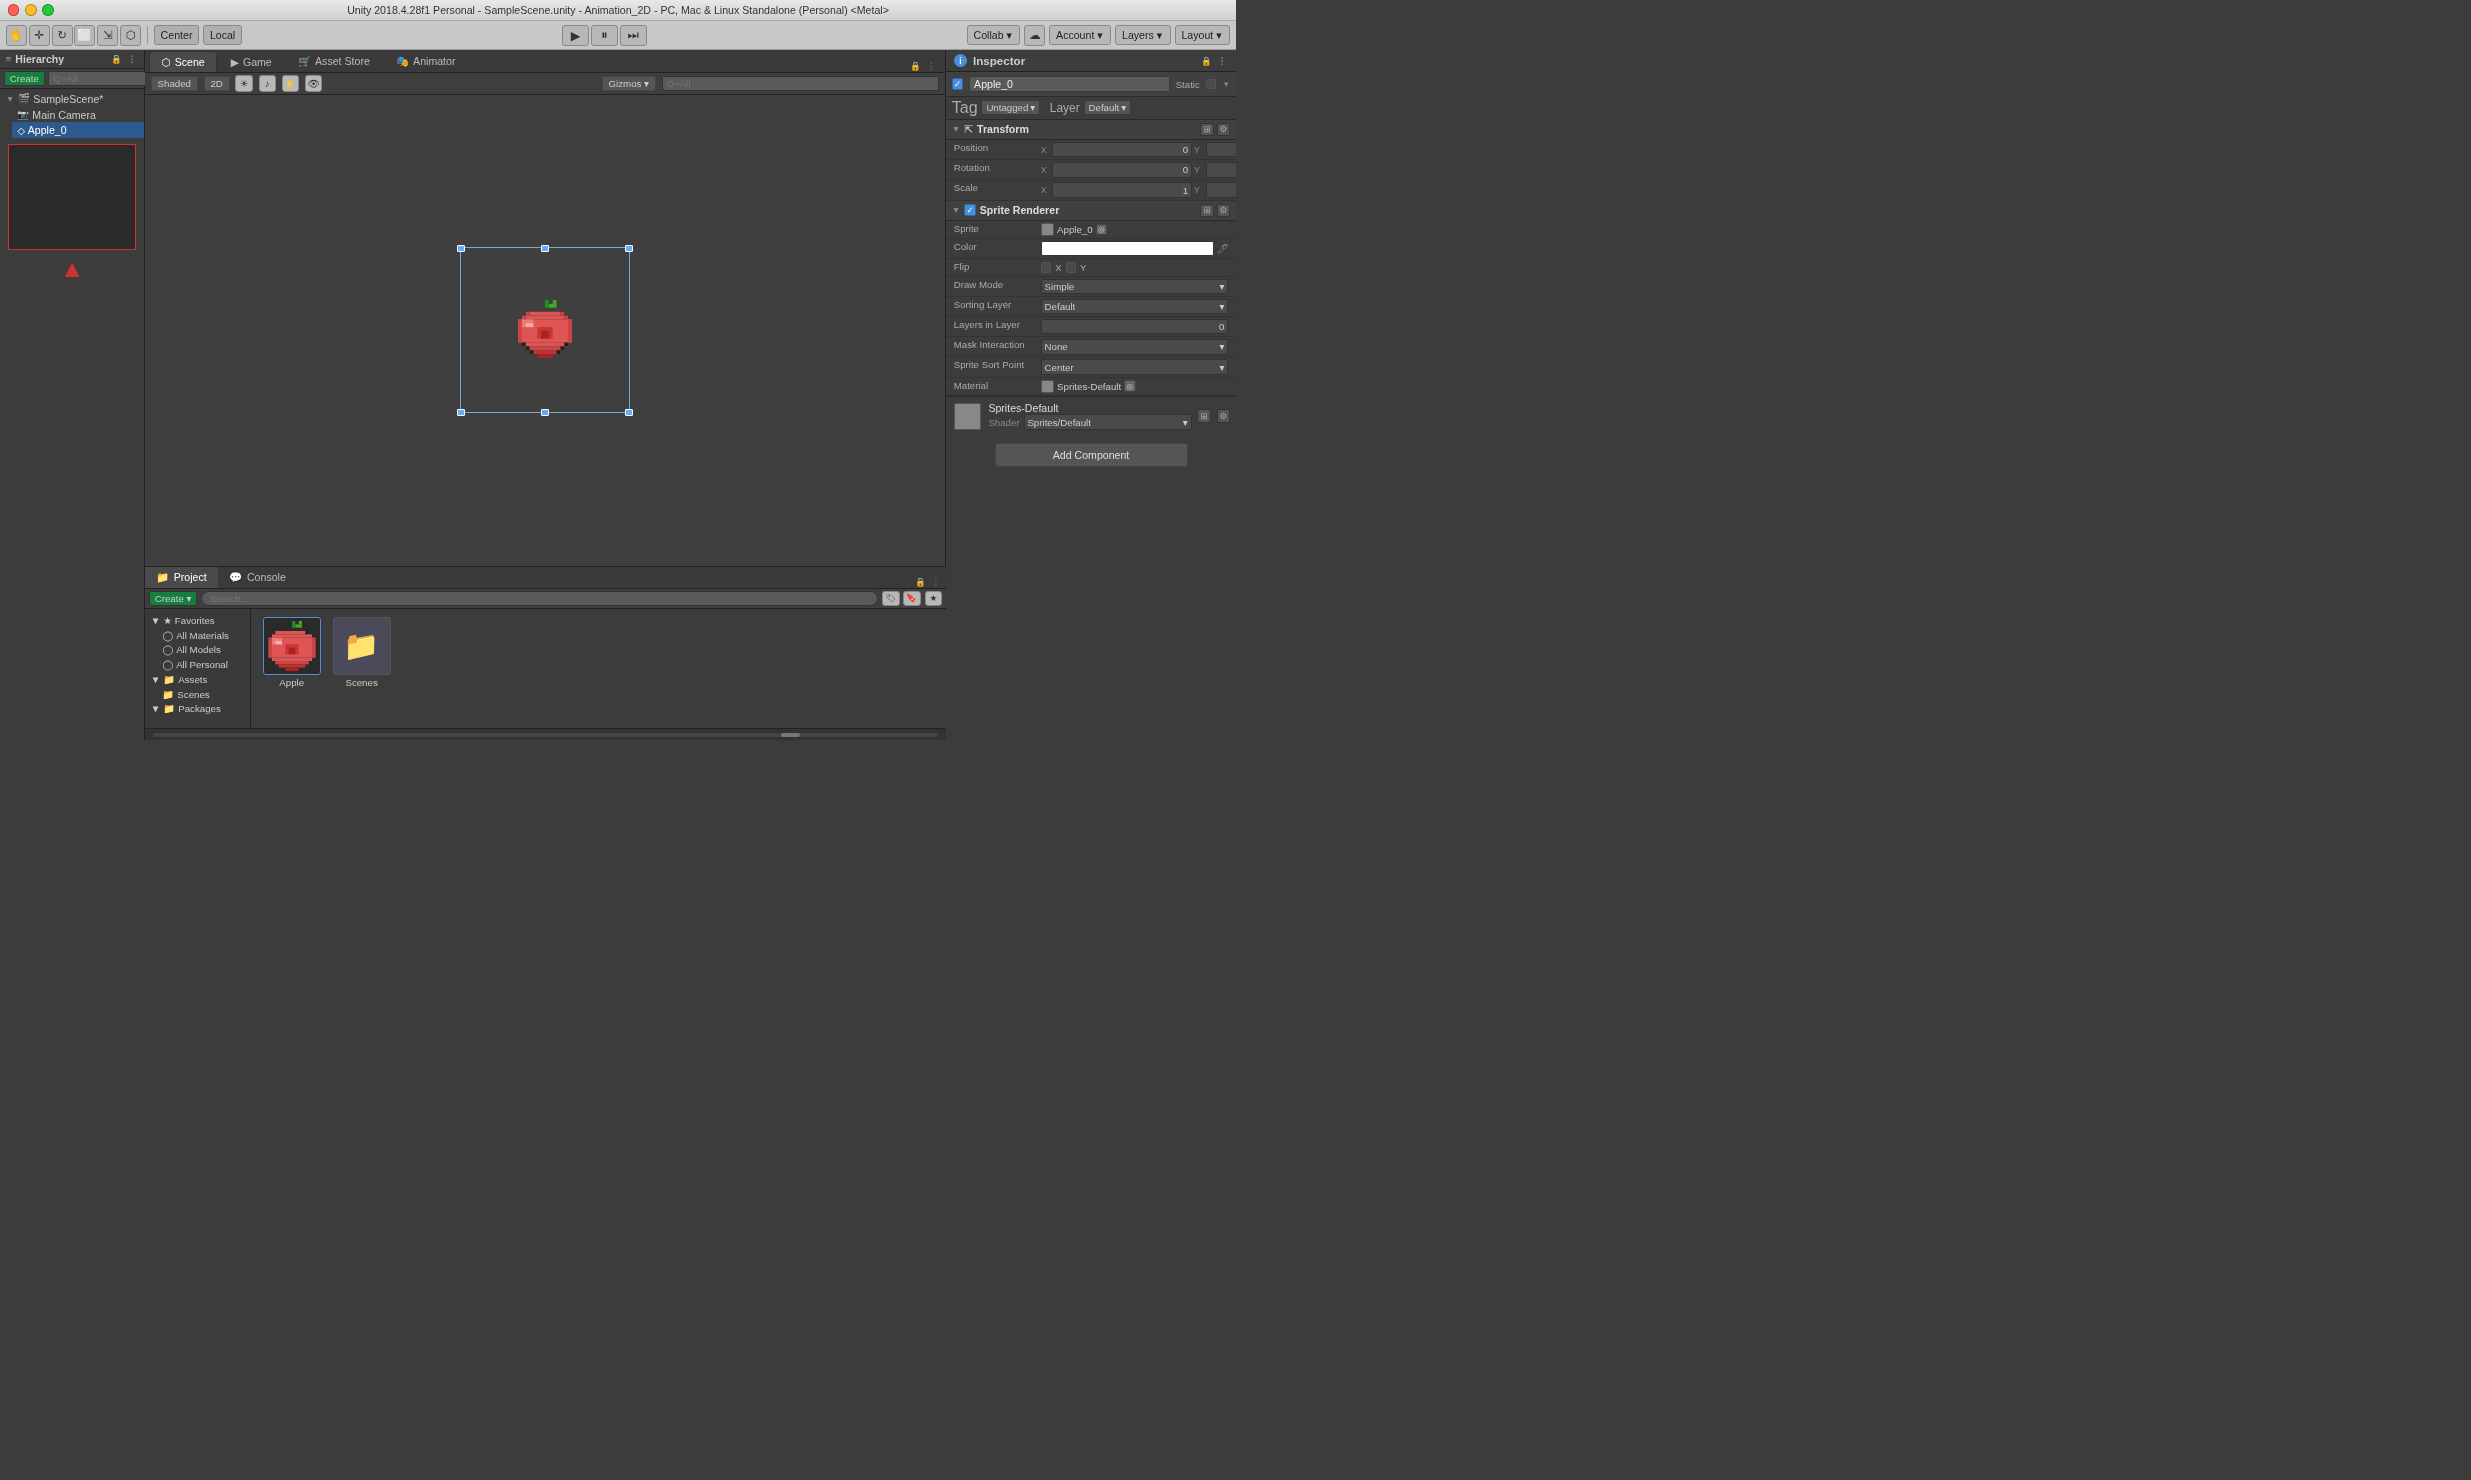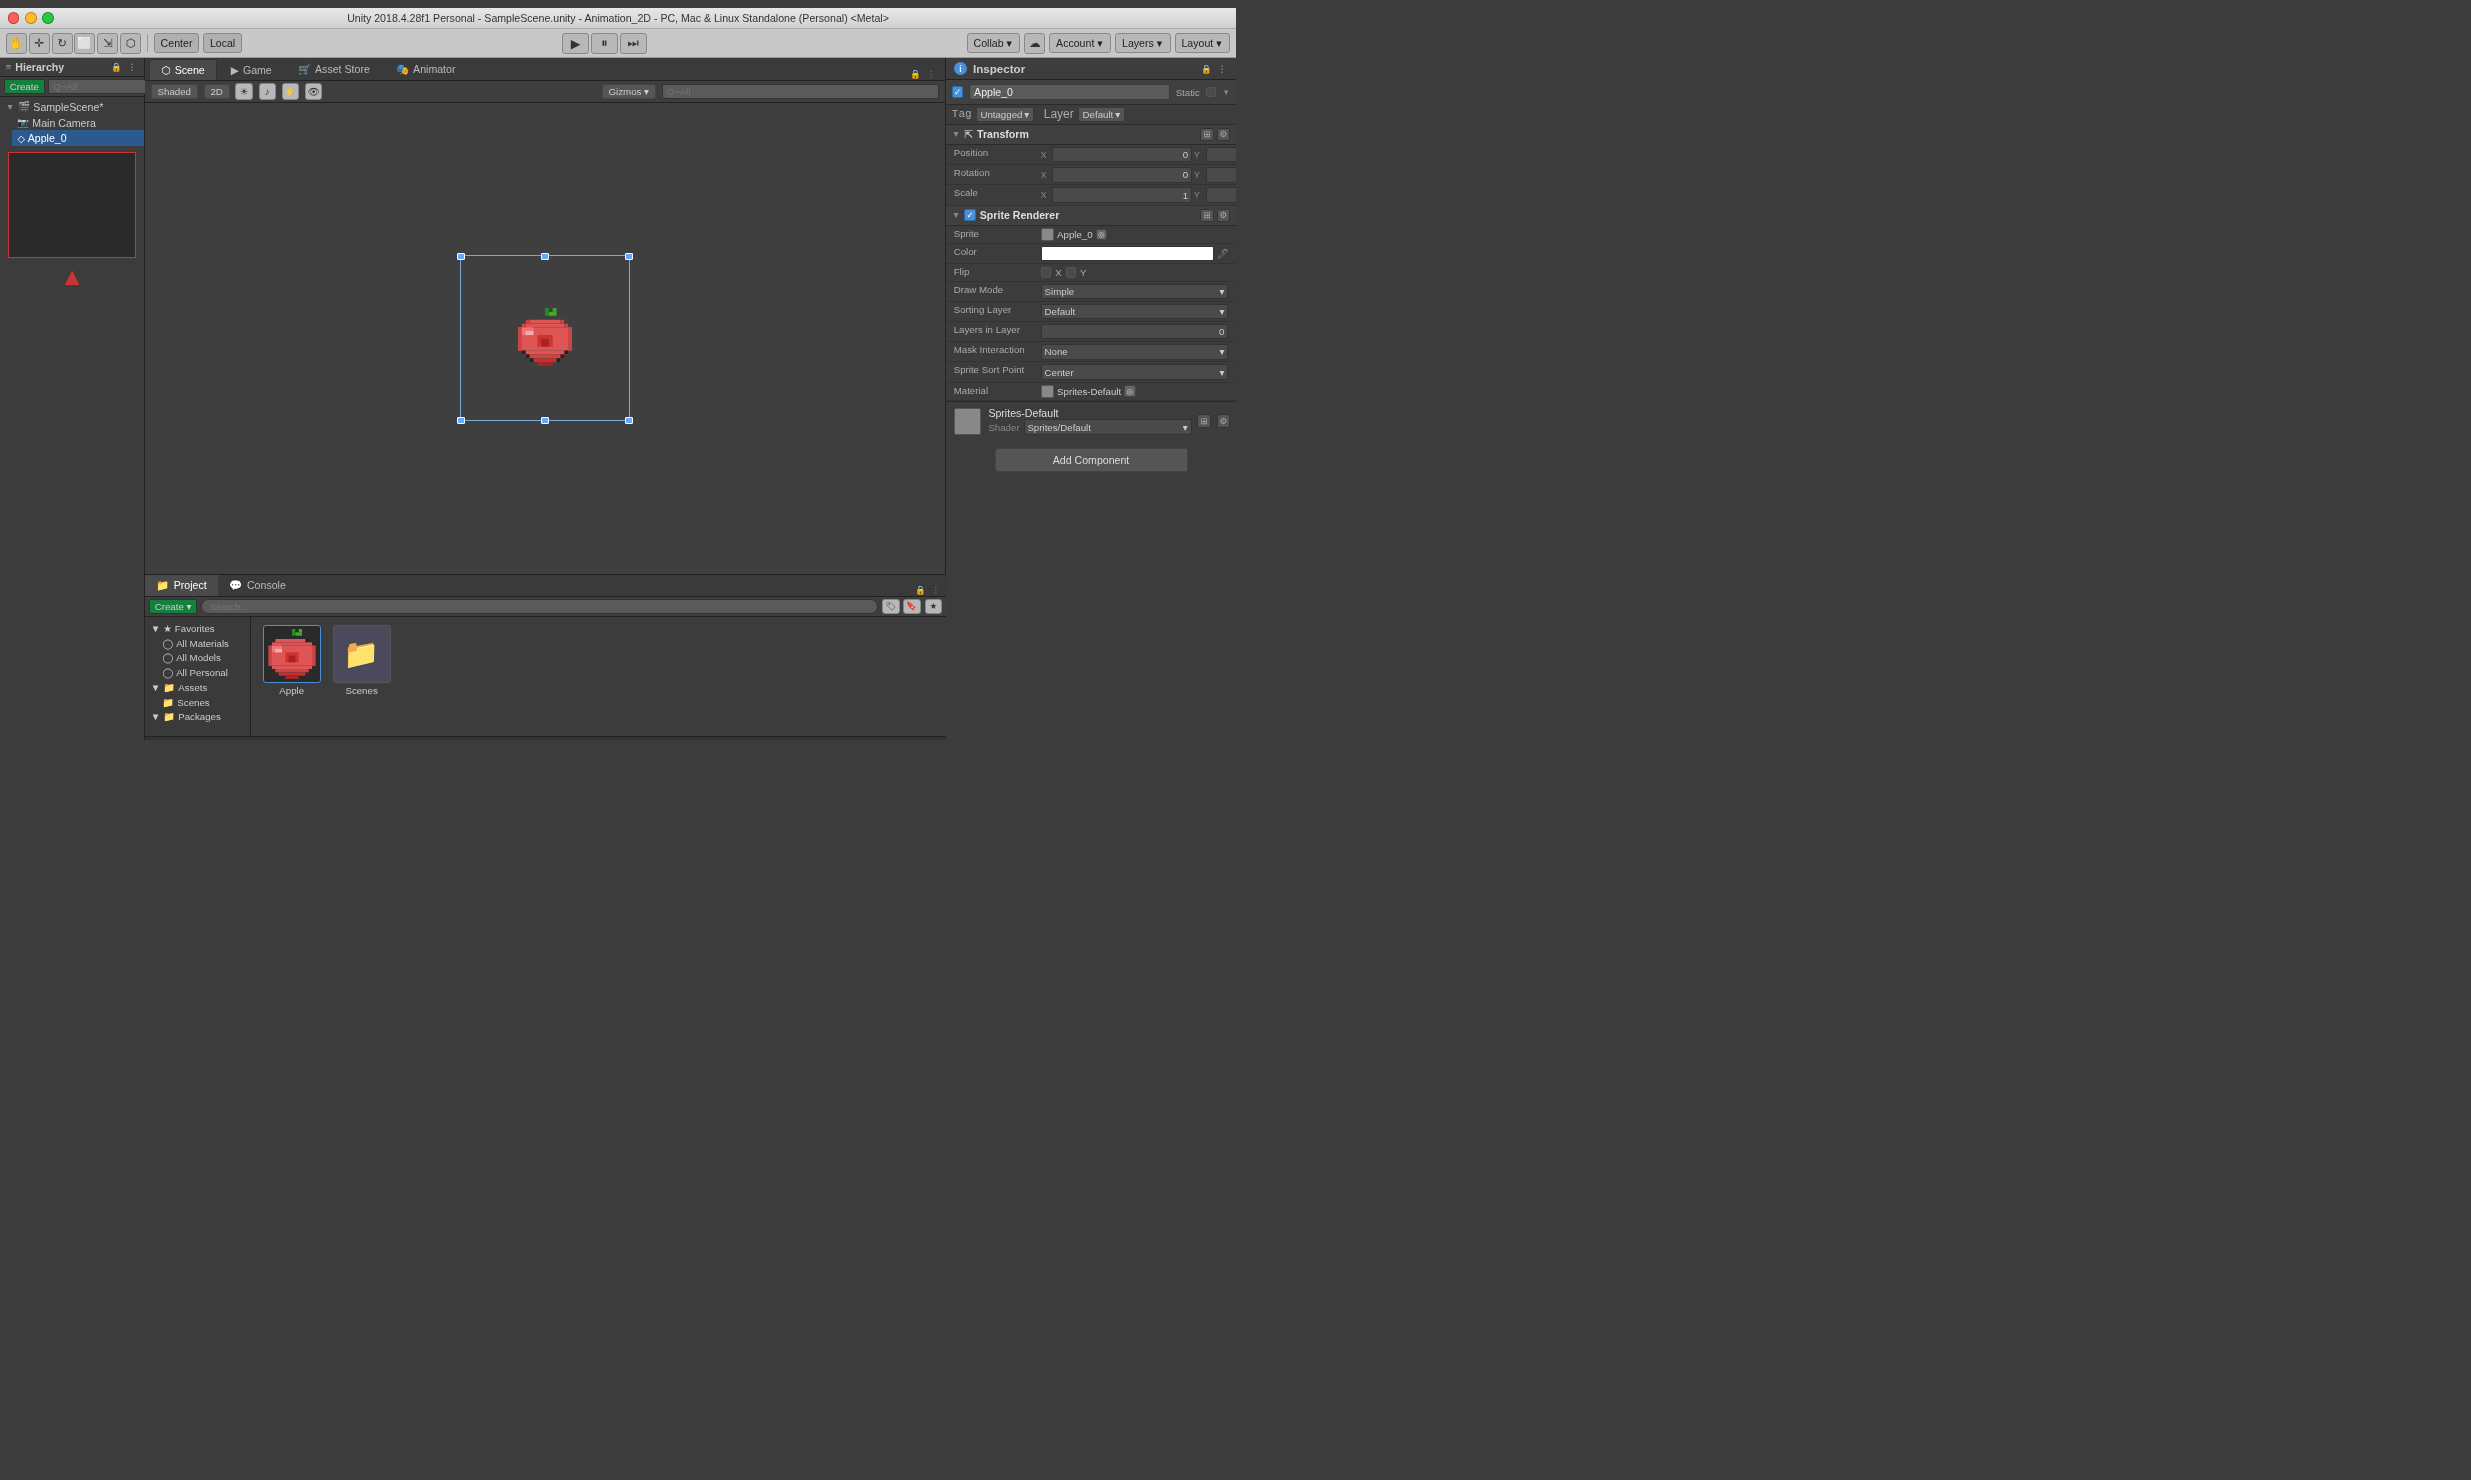--- a/index.html
+++ b/index.html
@@ -15,21 +15,20 @@
 
     
     #titlebar {
       height: 21px;
       background: linear-gradient(to bottom, #e8e8e8, #d0d0d0);
       display: flex;
       align-items: center;
       justify-content: center;
       position: relative;
       border-bottom: 1px solid #aaa;
-      margin-top: 8px;
     }
     #titlebar .traffic-lights {
       position: absolute;
       left: 7.7px;
       display: flex;
       gap: 5.8px;
       align-items: center;
     }
     .tl-btn {
       width: 11.6px; height: 11.6px;
@@ -961,21 +960,21 @@
 
     <div class="gameobject-bar">
       <div class="checkbox-active"></div>
       <input class="go-name" value="Apple_0" style="">
       <span class="static-label">Static</span>
       <div class="small-checkbox"></div>
       <span class="mini-btn">▾</span>
     </div>
 
     <div class="tag-layer-bar">
-      <span style="font-size:11px; color:#aaa;font-family:Liberation Mono, monospace;">Tag</span>
+      <span style="font-size:16px; color:#aaa;">Tag</span>
       <div class="tag-dropdown">
         <span>Untagged</span>
         <span>▾</span>
       </div>
       <span style="font-size:12px; color:#aaa; margin-left:5.8px;text-align:center;">Layer</span>
       <div class="tag-dropdown">
         <span>Default</span>
         <span>▾</span>
       </div>
     </div>

